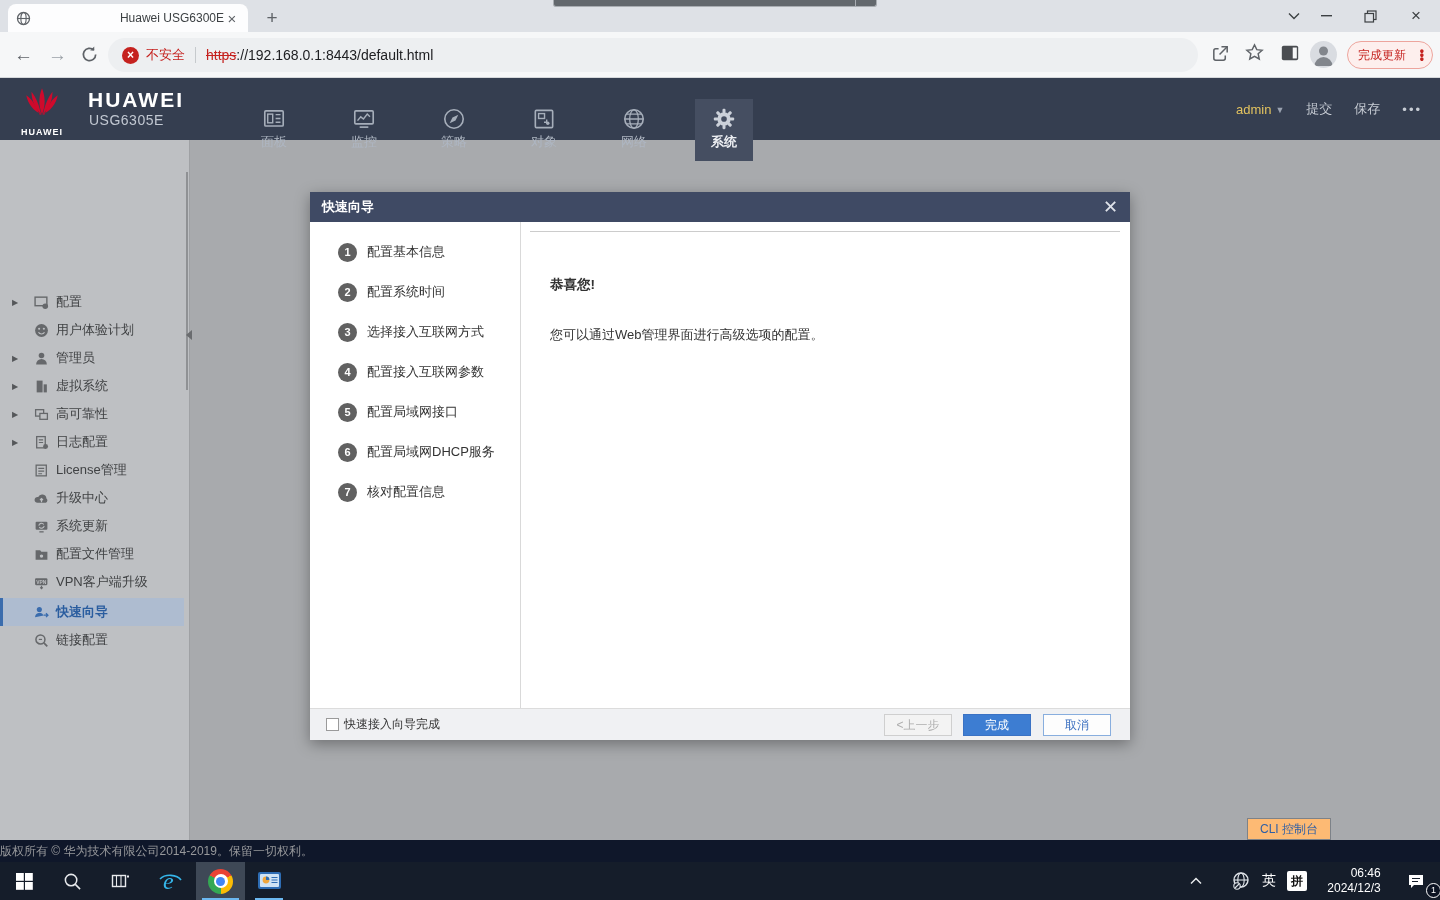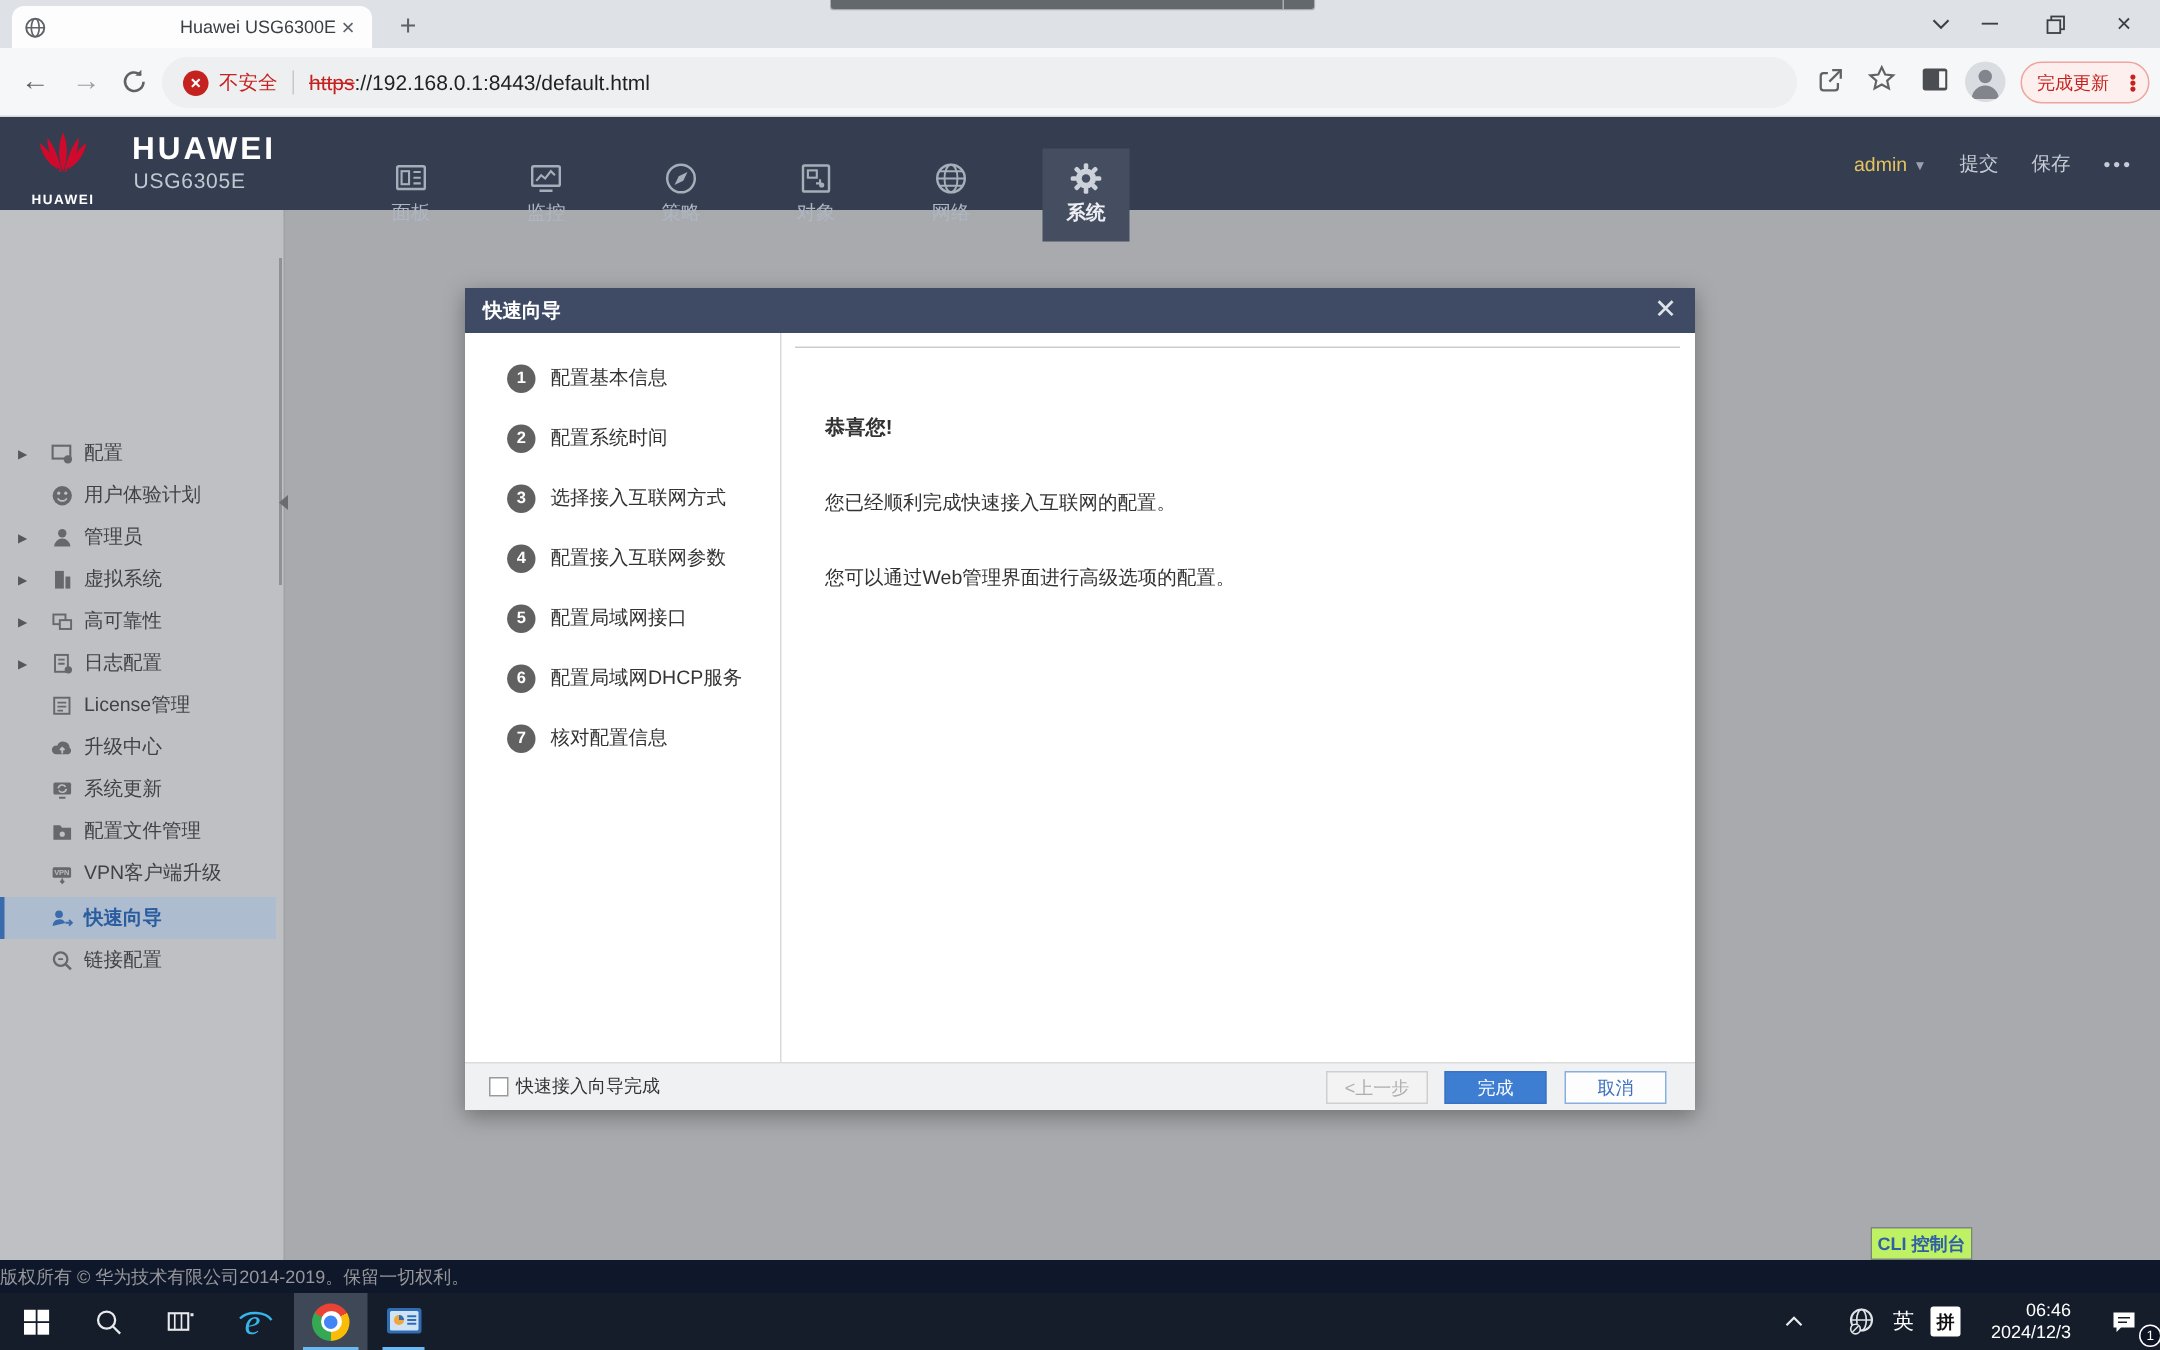--- a/index.html
+++ b/index.html
@@ -80,21 +80,21 @@
   .dlg-footer { position:absolute; left:0; bottom:0; width:820px; height:32px; background:#f0f1f3; border-top:1px solid #dcdcdc; display:flex; align-items:center; }
   .chkwrap { display:flex; align-items:center; margin-left:16px; }
   .chk { width:13px; height:13px; background:#fff; border:1px solid #9a9a9a; }
   .chk-lbl { font-size:12px; color:#333; margin-left:5px; }
   .btn { position:absolute; top:5px; width:68px; height:22px; font-size:12px; text-align:center; line-height:20px; cursor:pointer; }
   .btn-prev { right:178px; background:#f3f3f3; border:1px solid #cfcfcf; color:#adadad; }
   .btn-finish { right:99px; background:#3d7dd2; border:1px solid #3a72c4; color:#fff; }
   .btn-cancel { right:19px; background:#fdfdfd; border:1px solid #88aede; color:#3a6fc0; }
 
   
-  .clibtn { position:absolute; left:1247px; top:818px; width:68px; height:22px; background:#bef264; border:1px solid #7d8288; color:#2f5fa5; font-size:12px; font-weight:bold; text-align:center; line-height:20px; cursor:pointer; }
+  .clibtn { position:absolute; left:1247px; top:818px; width:84px; height:22px; background:#fdba74; border:1px solid #7d8288; color:#2f5fa5; font-size:12px; font-weight:normal; text-align:center; line-height:20px; cursor:pointer; }
   .copybar { position:absolute; left:0; top:840px; width:1440px; height:22px; background:#0f172a; color:#97989b; font-size:12px; text-align:left; line-height:22px; }
 
   
   .taskbar { position:absolute; left:0; top:862px; width:1440px; height:38px; background:#151d2a; }
   .tb-cell { position:absolute; top:0; height:38px; display:flex; align-items:center; justify-content:center; cursor:pointer; }
   .tb-cell.active { background:#3e4856; }
   .runline { position:absolute; bottom:0; left:6px; right:6px; height:2px; background:#6cb8f0; }
   .chrome-logo { width:25px; height:25px; border-radius:50%; background:conic-gradient(from -60deg,#ea4335 0 120deg,#fbbc05 120deg 240deg,#34a853 240deg 360deg); position:relative; }
   .chrome-logo .ring { position:absolute; left:5.5px; top:5.5px; width:14px; height:14px; border-radius:50%; background:#fff; }
   .chrome-logo .dot { position:absolute; left:8px; top:8px; width:9px; height:9px; border-radius:50%; background:#4285f4; }
@@ -433,21 +433,20 @@
           <span class="step-lbl">配置局域网DHCP服务</span>
         </div>
         <div class="step" style="top:250px">
           <span class="step-num">7</span>
           <span class="step-lbl">核对配置信息</span>
         </div>
       </div>
       <div class="dlg-content">
         <div class="dlg-hr"></div>
         <div class="congrats">恭喜您!</div>
-        <div class="cline">您已经顺利完成快速接入互联网的配置。</div>
         <div class="cline">您可以通过Web管理界面进行高级选项的配置。</div>
       </div>
     </div>
     <div class="dlg-footer">
       <div class="chkwrap">
         <span class="chk"></span>
         <span class="chk-lbl">快速接入向导完成</span>
       </div>
       <div class="btn btn-prev">&lt;上一步</div>
       <div class="btn btn-finish">完成</div>

